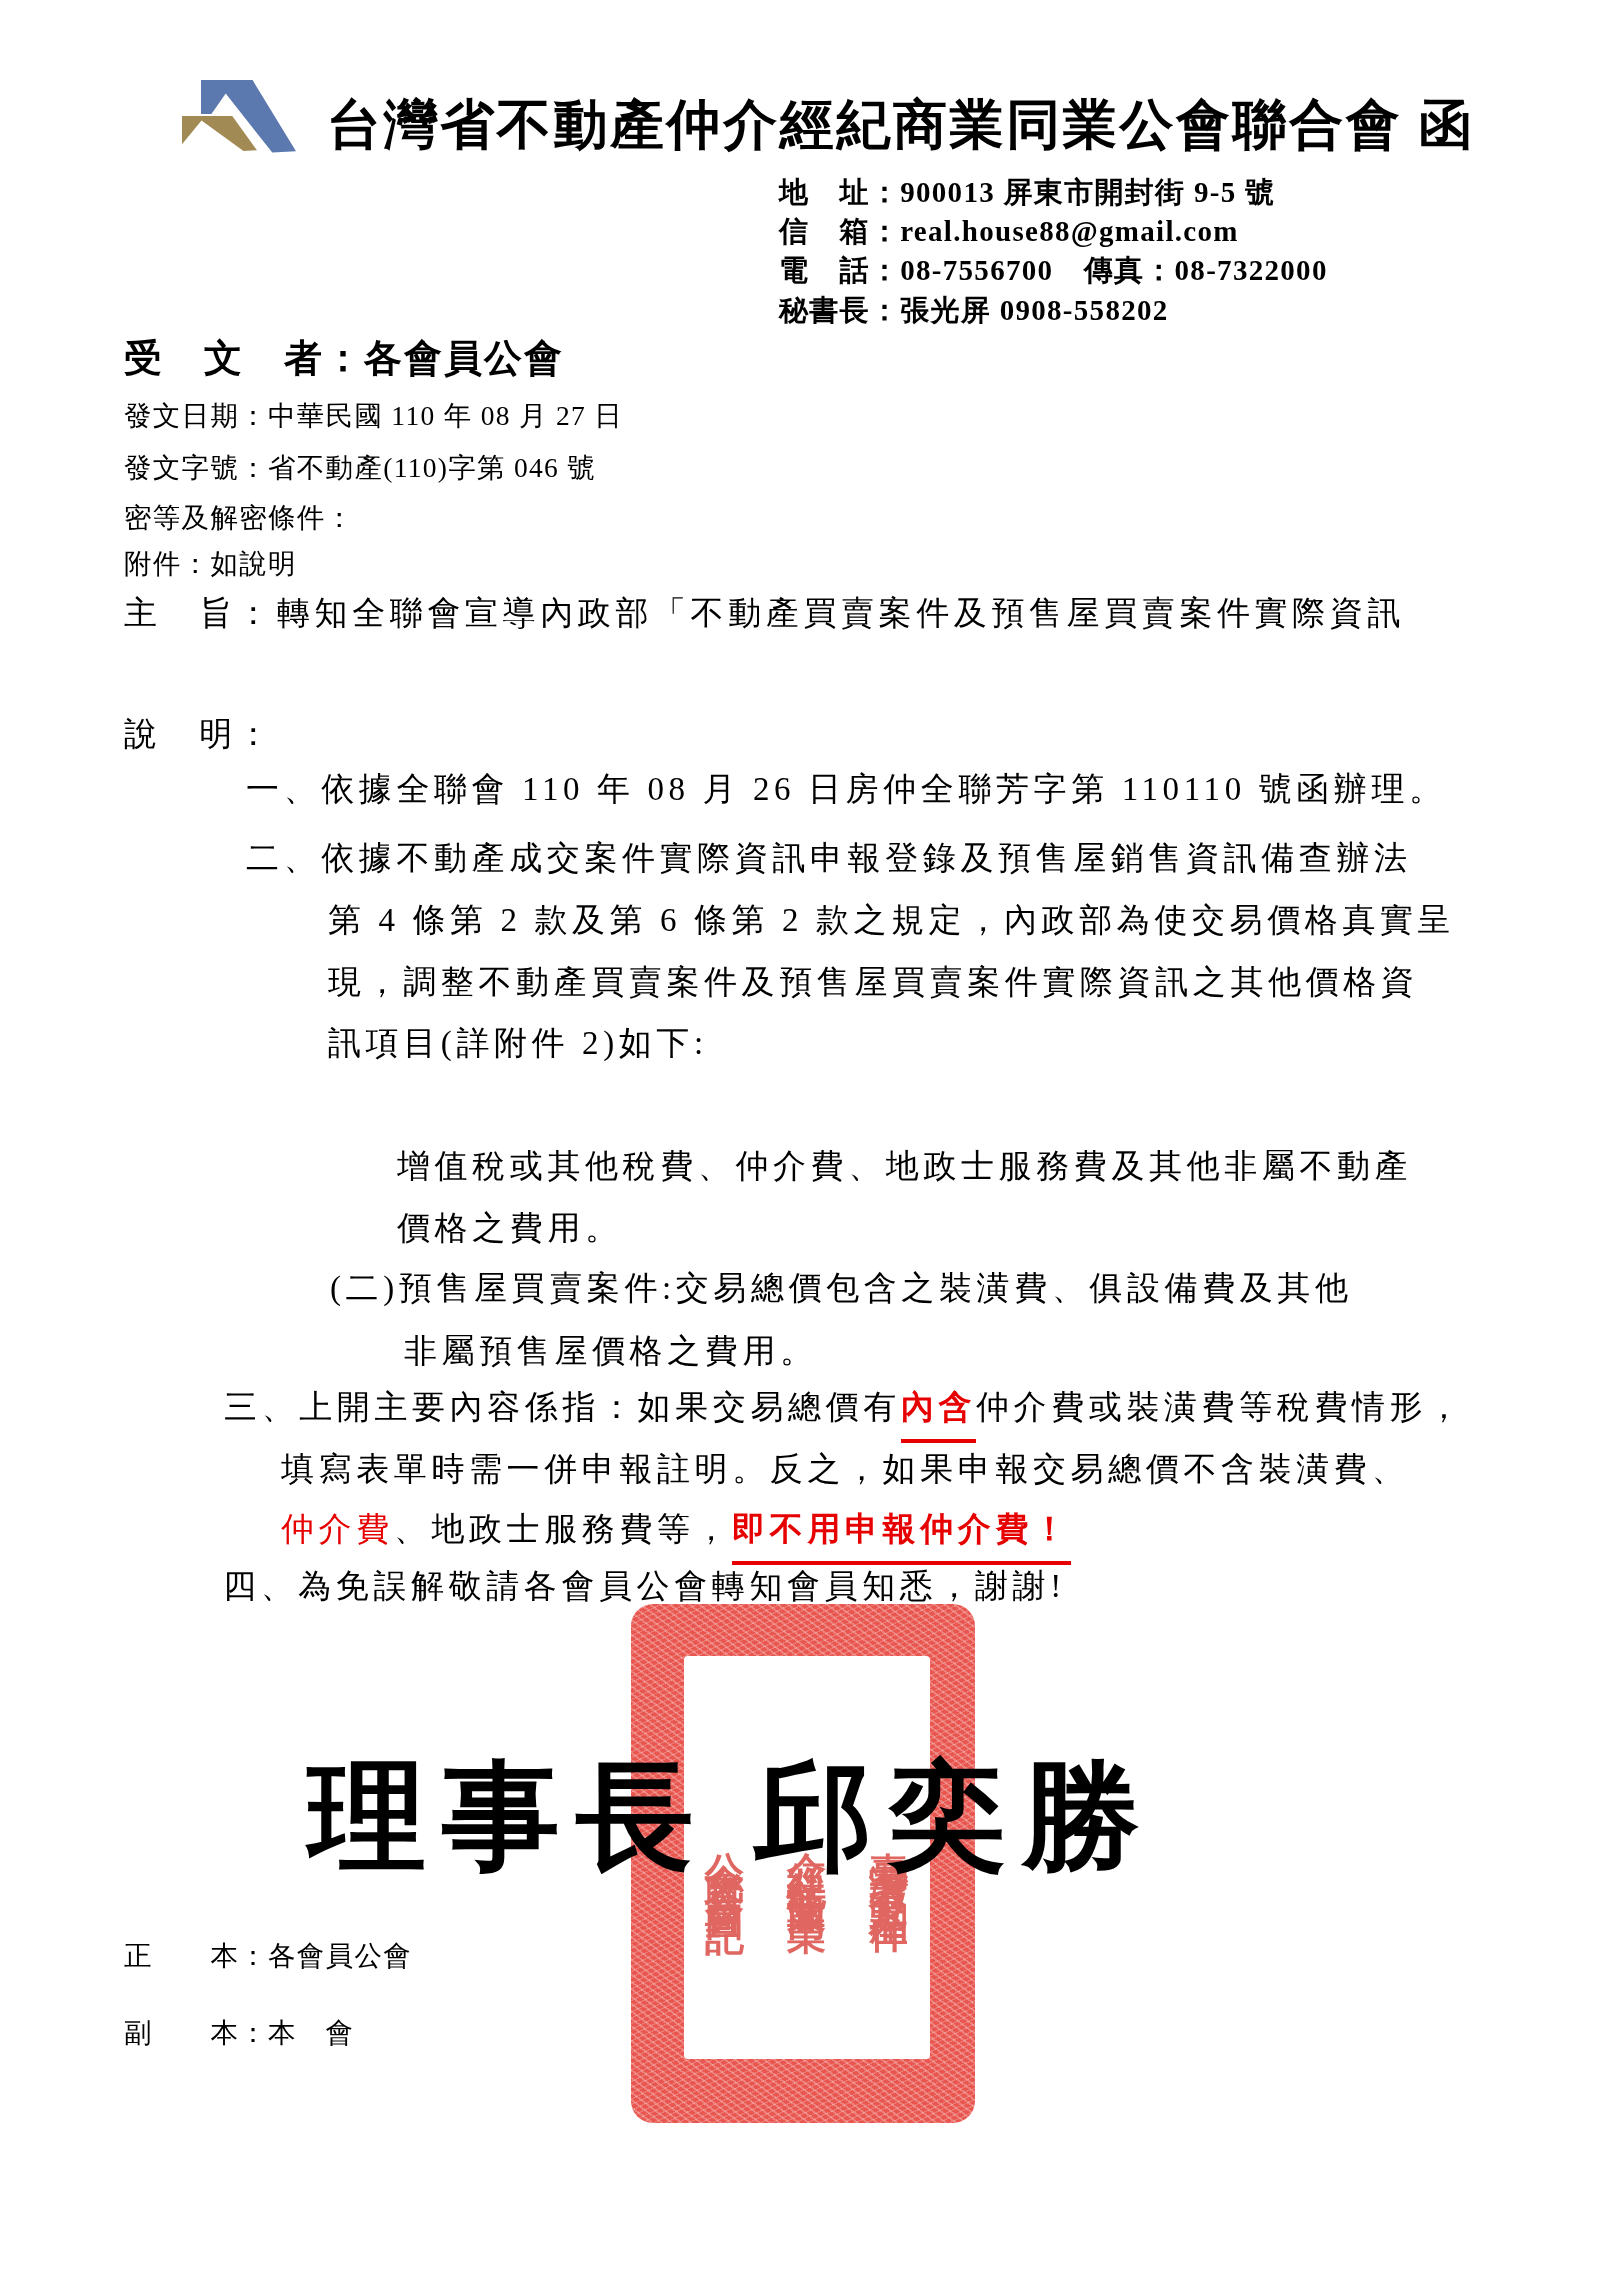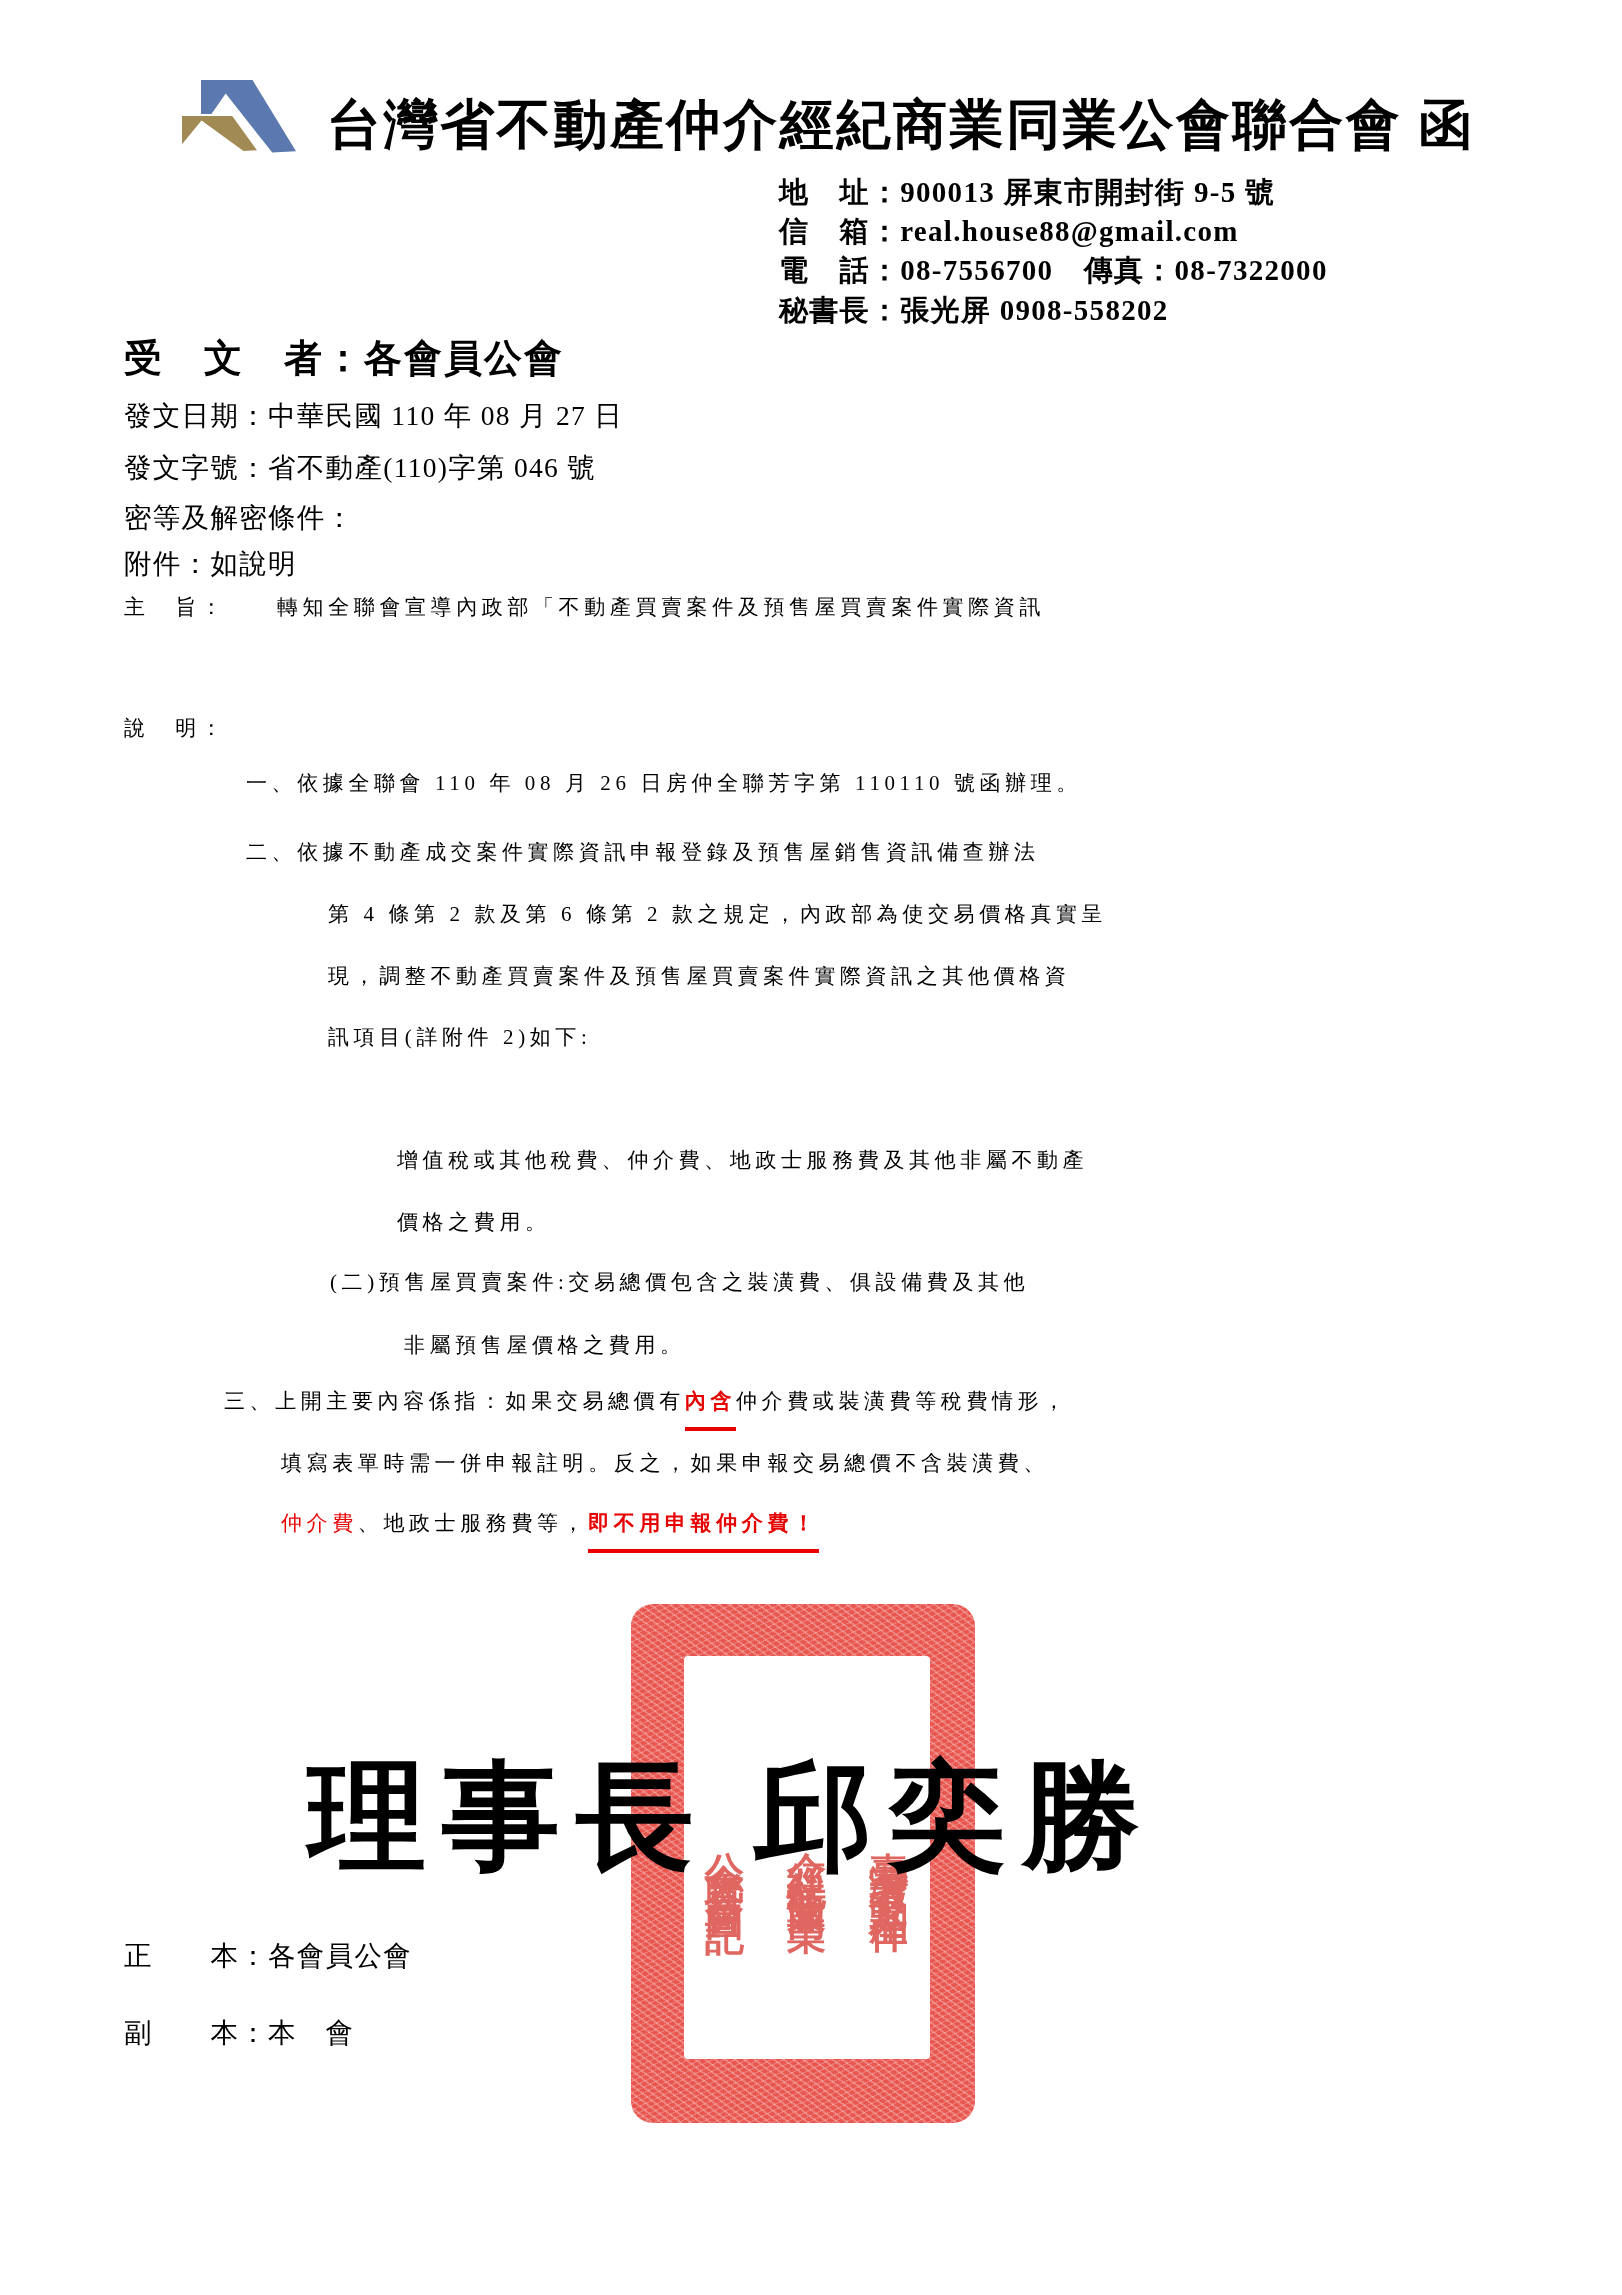--- a/index.html
+++ b/index.html
@@ -31,21 +31,21 @@
     clip-path:polygon(0% 0%,67% 0%,100% 98%,82% 100%,26% 13%,0% 81%);
   }
   .contact{left:779px;top:178px;font-size:29px;}
   .contact .c-line{position:absolute;left:0;white-space:nowrap;letter-spacing:1.3px;font-weight:bold;}
 
   
   .recipient{left:124px;top:339px;font-size:38px;font-weight:bold;letter-spacing:2px;}
   .meta-line{left:124px;font-size:27.5px;letter-spacing:1.3px;}
 
   
-  .body-text{font-size:21px;letter-spacing:4.6px;}
+  .body-text{font-size:33px;letter-spacing:4.6px;}
   .red{color:var(--text-red);}
   .red-u{
     color:var(--text-red);font-weight:bold;
     border-bottom:4.6px solid var(--text-red);
     padding-bottom:15px;display:inline-block;
   }
 
   
   .seal{
     left:631px;top:1604px;width:344px;height:519px;
@@ -121,20 +121,21 @@
   <div class="abs body-text" style="left:404px;top:1335px">非屬預售屋價格之費用。</div>
 
   <div class="abs body-text" style="left:224px;top:1391px">
     <span>三、上開主要內容係指：如果交易總價有</span><span class="red-u">內含</span><span>仲介費或裝潢費等稅費情形，</span>
   </div>
   <div class="abs body-text" style="left:281px;top:1453px">填寫表單時需一併申報註明。反之，如果申報交易總價不含裝潢費、</div>
   <div class="abs body-text" style="left:281px;top:1513px">
     <span class="red">仲介費</span><span>、地政士服務費等，</span><span class="red-u">即不用申報仲介費！</span>
   </div>
 
+  <div class="abs body-text" style="left:223px;top:1570px">四、為免誤解敬請各會員公會轉知會員知悉，謝謝!</div>
 
   <div class="abs seal">
     <div class="seal-inner">
       <div class="seal-col">臺灣省不動產仲</div>
       <div class="seal-col">介經紀商業同業</div>
       <div class="seal-col">公會聯合會圖記</div>
     </div>
   </div>
 
   <div class="abs signature">理事長 邱奕勝</div>

